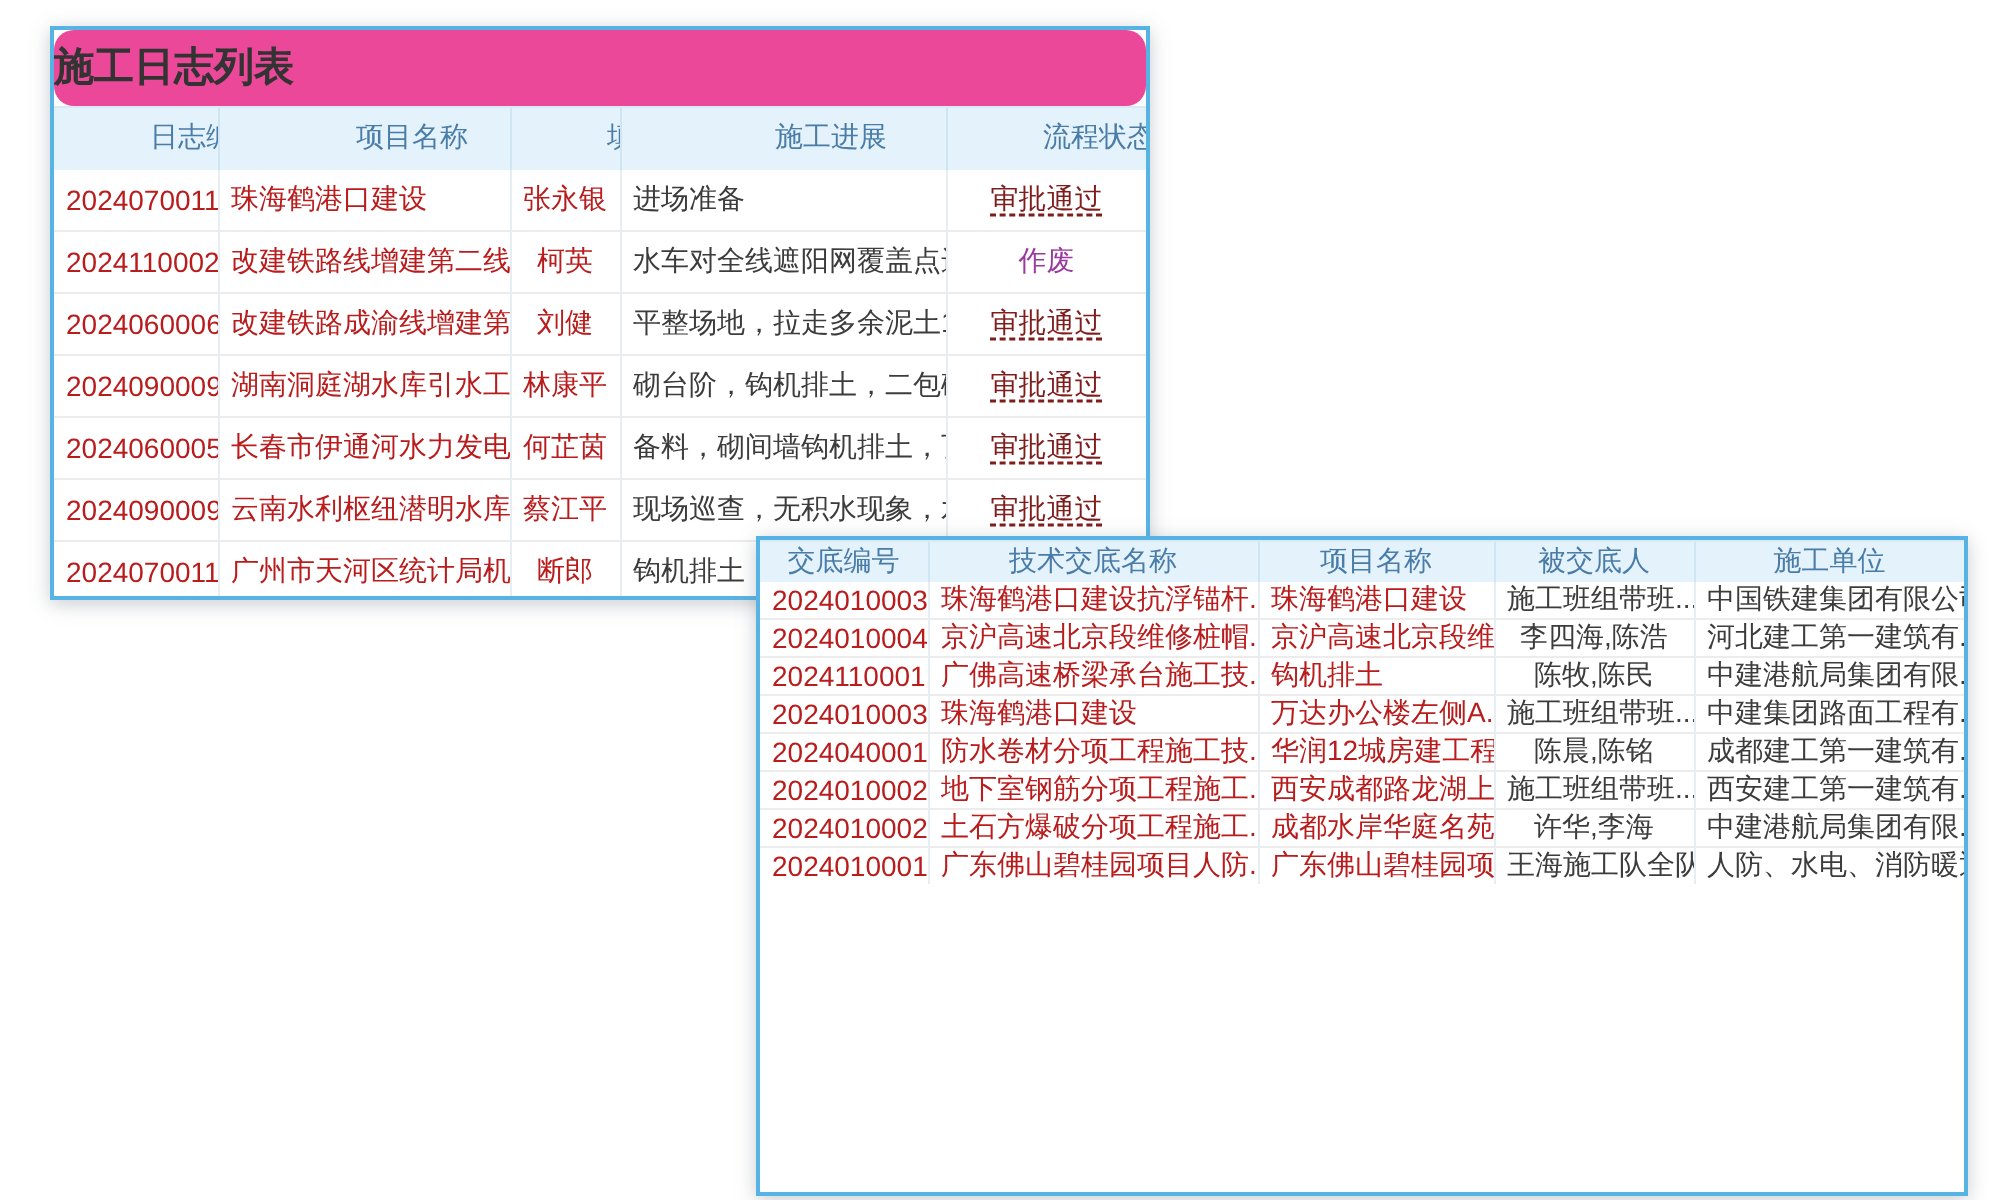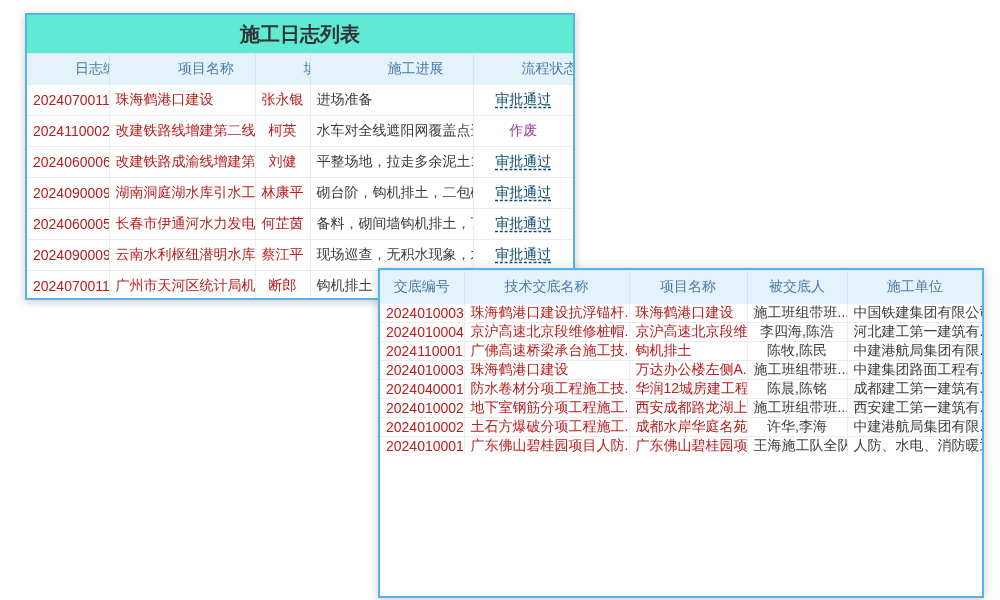--- a/index.html
+++ b/index.html
@@ -14,54 +14,54 @@
     position: absolute;
     background: #ffffff;
     border: 2px solid #56b4e5;
     overflow: hidden;
     box-shadow: 0 2px 9px rgba(100,110,120,0.35);
   }
   #log-panel   { left: 25px;  top: 13px;  width: 550px; height: 287px; z-index: 1; }
   #tech-panel  { left: 378px; top: 268px; width: 606px; height: 330px; z-index: 2; }
   .panel-title {
     height: 38px; line-height: 38px;
-    text-align: center;
     font-size: 20px; font-weight: bold; color: #333333;
-    background: #5eead4;
+    background: #ec4899;
+    border-radius: 10px;
   }
   table { width: 100%; border-collapse: collapse; table-layout: fixed; }
   thead th {
     background: #e4f2fb;
     color: #4a7ca8;
     font-size: 14px; font-weight: normal;
     border-top: 1px solid #d9eaf6;
     border-left: 1px solid #cfe5f4;
     white-space: nowrap; overflow: hidden;
   }
   thead th:first-child { border-left: none; }
   #log-panel thead th { height: 31px; padding-left: 48px; }
-  #tech-panel thead th { height: 33px; margin-left: 15px; }
+  #tech-panel thead th { height: 20px; margin-left: 15px; }
   tbody td {
     font-size: 14px;
     color: #3c3c3c;
     border-top: 1px solid #ececec;
     border-left: 1px solid #e6eef4;
     white-space: nowrap; overflow: hidden;
     text-align: center;
     padding: 0 6px;
   }
   tbody tr:first-child td { border-top: none; }
   tbody td:first-child { border-left: none; }
   #log-panel tbody td { height: 31px; }
   #tech-panel tbody td { height: 16px; }
   td.al { text-align: left; }
   .lnk { color: #b91c1c; cursor: pointer; text-decoration: none; }
   .status { display: inline-block; }
   .status.approved {
-    color: #0c4a6e;
+    color: #7f1d1d;
     text-decoration: underline;
     text-decoration-style: dashed;
     text-underline-offset: 3px;
     cursor: pointer;
   }
   .status.voided { color: #9a3a9e; }
 </style>
 </head>
 <body>
 

